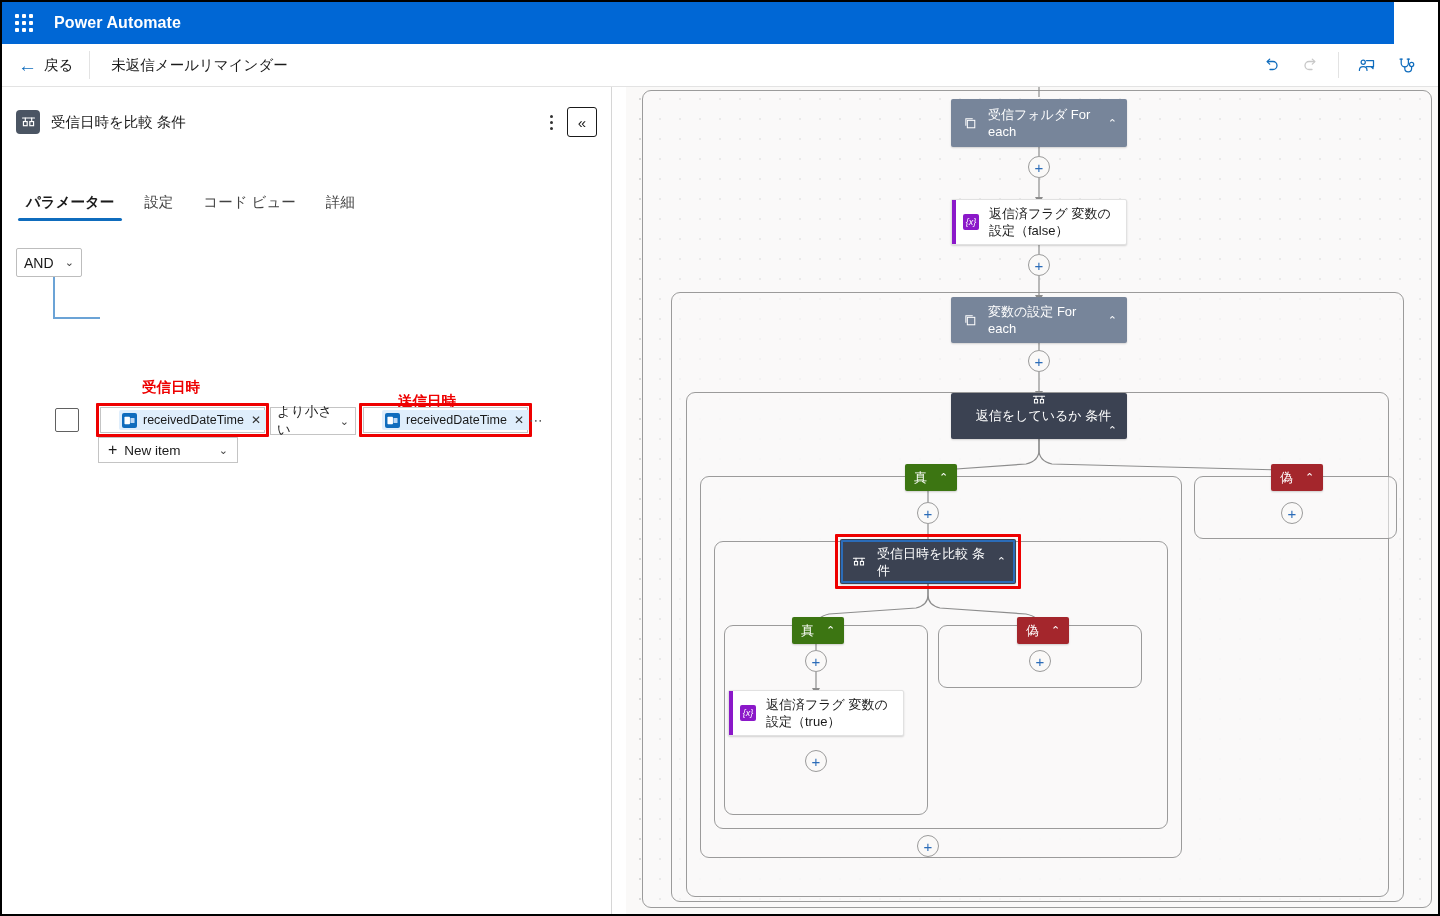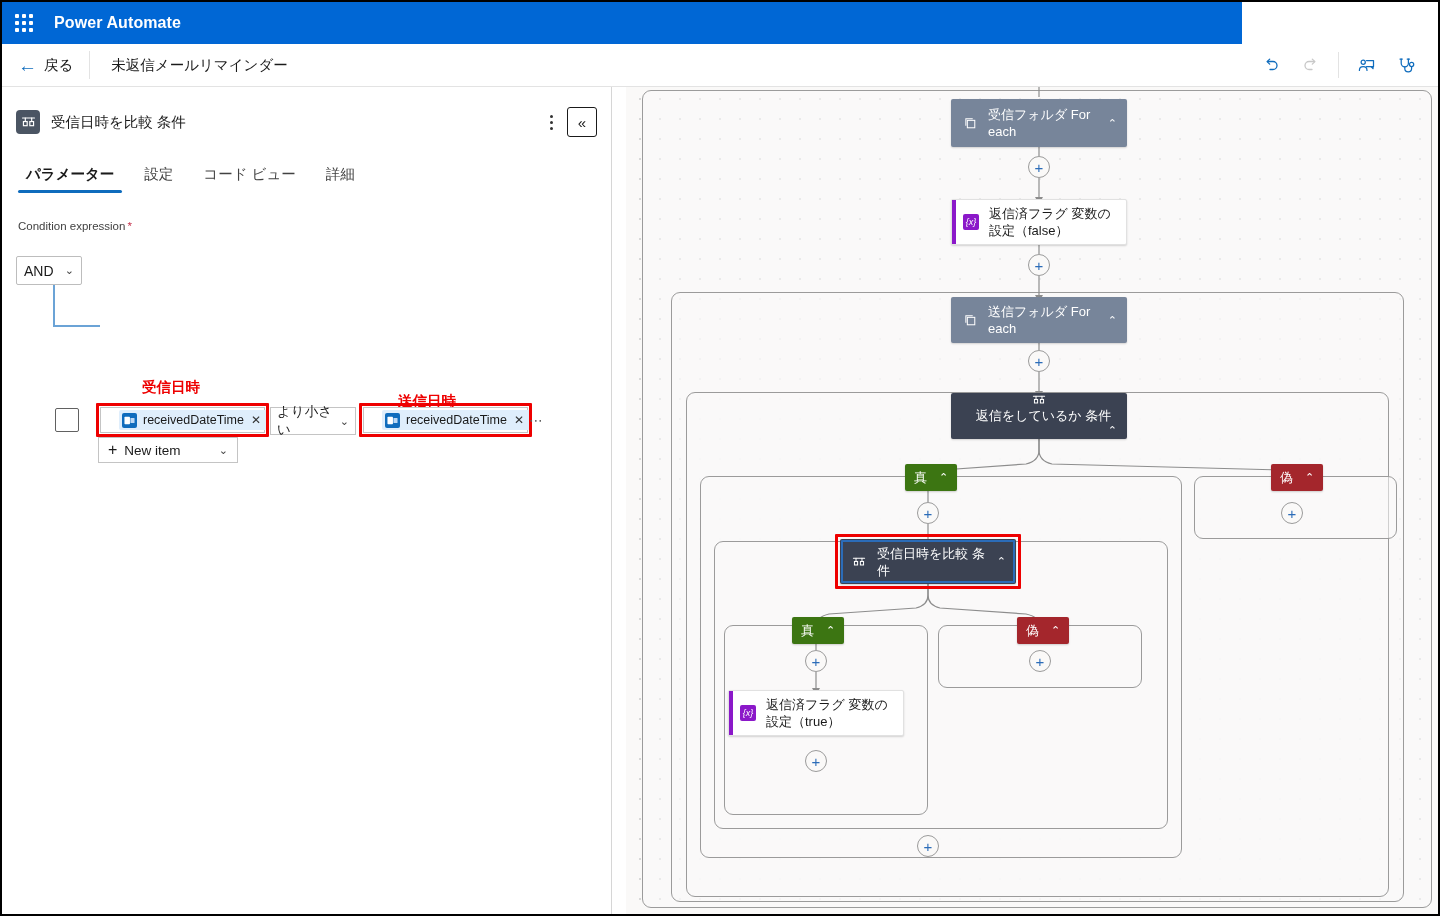--- a/index.html
+++ b/index.html
@@ -10,21 +10,21 @@
     background:#ffffff; overflow:hidden;
     -webkit-font-smoothing:antialiased;
   }
   #app {
     position:relative; width:1440px; height:916px;
     border:2px solid #000; background:#fff; overflow:hidden;
   }
 
   
   .brandbar {
-    position:absolute; left:0; top:0; width:1240px; height:42px;
+    position:absolute; left:0; top:0; width:1392px; height:42px;
     background:#0067d5; display:flex; align-items:center;
   }
   .waffle { width:44px; height:42px; display:flex; align-items:center; justify-content:center; cursor:pointer; }
   .waffle .grid { display:grid; grid-template-columns:repeat(3,4px); grid-template-rows:repeat(3,4px); gap:3px; }
   .waffle .grid i { width:4px; height:4px; background:#fff; border-radius:1px; display:block; }
   .brandtitle { color:#fff; font-size:16px; font-weight:700; letter-spacing:.1px; margin-left:8px; }
 
   
   .cmdbar {
     position:absolute; left:0; top:42px; width:1436px; height:43px;
@@ -55,21 +55,21 @@
   .kebab { width:24px; height:28px; display:flex; flex-direction:column; align-items:center; justify-content:center; gap:3px; cursor:pointer; }
   .kebab i { width:3px; height:3px; border-radius:50%; background:#323232; display:block; }
   .collapse-btn {
     width:30px; height:30px; border:1.6px solid #1a1a1a; border-radius:3px; background:#fff;
     display:flex; align-items:center; justify-content:center; cursor:pointer; font-size:15px; color:#1a1a1a;
   }
 
   .tabs { display:flex; align-items:flex-end; gap:0; padding:0 16px; margin-top:22px; }
   .tab { position:relative; padding:6px 8px 12px 8px; font-size:14.5px; color:#424242; cursor:pointer; white-space:nowrap; }
   .tab + .tab { margin-left:14px; }
-  .tab.active { color:#1a1a1a; font-weight:700; }
+  .tab.active { color:#1a1a1a; font-weight:700;margin-top:28px; }
   .tab.active::after {
     content:""; position:absolute; left:0; right:0; bottom:3px; height:3px; background:#0f6cbd; border-radius:2px;
   }
 
   .field-block { padding:0 16px; margin-top:24px; }
   .field-label { font-size:11.5px; color:#424242; }
   .req { color:#c4314b; margin-left:2px; }
   .field-desc { font-size:14.5px; color:#1a1a1a; margin-top:6px; }
 
   
@@ -252,23 +252,20 @@
     </div>
 
     <div class="tabs">
       <div class="tab active">パラメーター</div>
       <div class="tab">設定</div>
       <div class="tab">コード ビュー</div>
       <div class="tab">詳細</div>
     </div>
 
     <div class="field-block">
-      <div class="field-label">
-        <span>Condition expression</span><span class="req">*</span>
-      </div>
     </div>
 
     <div class="cond-wrap">
       <div class="and-select">
         <span>AND</span>
         <span class="chev">⌄</span>
       </div>
       <div class="rail-v"></div>
       <div class="rail-h"></div>
     </div>
@@ -382,21 +379,21 @@
       <span class="ntext">返信済フラグ 変数の設定（false）</span>
     </div>
 
     <div class="node gray" style="left:325px; top:210px; width:176px; height:46px;">
       <span class="nicon">
         <svg width="13" height="13" viewBox="0 0 14 14" fill="none" stroke="#ffffff" stroke-width="1.1">
           <rect x="3.6" y="3.6" width="8" height="8"></rect>
             <path d="M2 9.4V2h7.4"></path>
         </svg>
       </span>
-      <span class="ntext">送信フォルダ For each</span>
+      <span class="ntext">変数の設定 For each</span>
       <span class="ncaret">⌃</span>
     </div>
 
     <div class="node dark" style="left:325px; top:306px; width:176px; height:46px;">
       <span class="nicon">
         <svg width="14" height="14" viewBox="0 0 16 16" fill="none" stroke="#ffffff" stroke-width="1.15">
           <path d="M1.6 3.6h12.8" stroke-linecap="round"></path>
           <path d="M4.6 3.6v3.2M11.4 3.6v3.2" stroke-linecap="round"></path>
           <rect x="2.8" y="7.4" width="3.6" height="4"></rect>
             <rect x="9.6" y="7.4" width="3.6" height="4"></rect>

